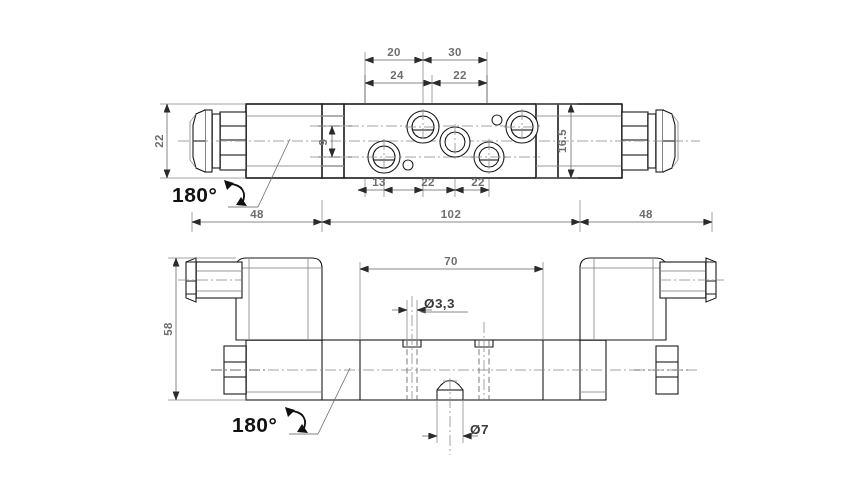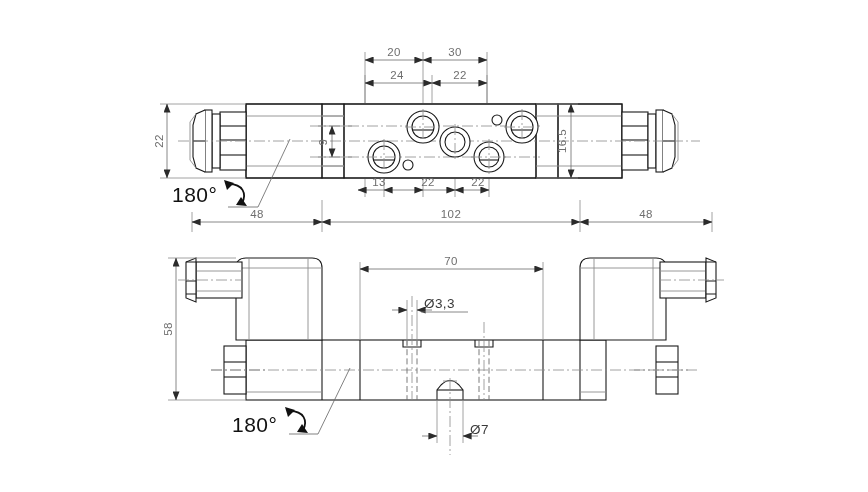--- a/index.html
+++ b/index.html
@@ -11,20 +11,21 @@
     width: 868px;
     height: 492px;
     overflow: hidden;
     font-family: "Liberation Sans", sans-serif;
   }
   #drawing-root {
     position: relative;
     width: 868px;
     height: 420px;
     background: #ffffff;
+    font-weight: bold;
   }
   svg#cad {
     display: block;
     width: 868px;
     height: 492px;
   }
   .obj   { fill: none; stroke: #1a1a1a; stroke-width: 1.1; }
   .objf  { fill: #ffffff; stroke: #1a1a1a; stroke-width: 1.1; }
   .thin  { fill: none; stroke: #8c8c8c; stroke-width: 0.9; }
   .dimline { fill: none; stroke: #6b6b6b; stroke-width: 0.8; }

